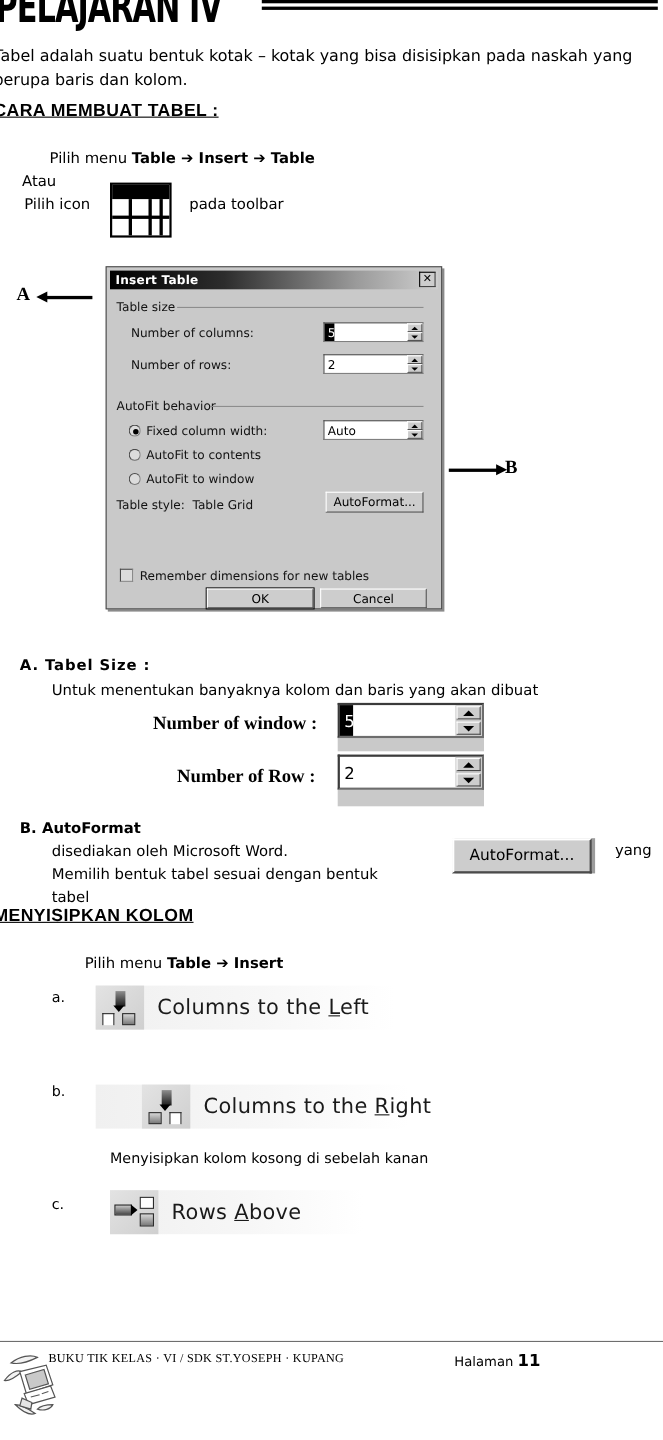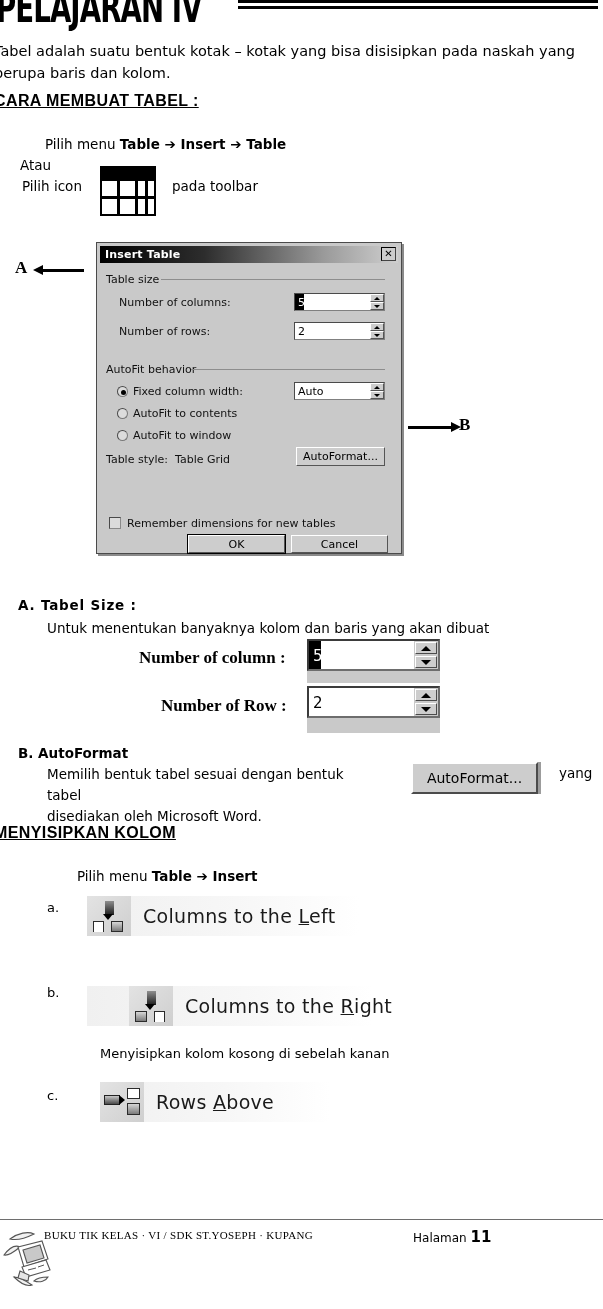--- a/index.html
+++ b/index.html
@@ -383,21 +383,21 @@
       </div>
       <div class="btn" style="left:194px; top:272px; width:97px; height:18px;">
         <span>Cancel</span>
       </div>
     </div>
   </div>
 
   <div class="sec-head" id="secA-head">A.  Tabel Size  :</div>
   <div class="sec-body" id="secA-body">Untuk menentukan banyaknya kolom dan baris yang akan dibuat</div>
 
-  <div class="big-label" id="lbl-col">Number of column :</div>
+  <div class="big-label" id="lbl-col">Number of window :</div>
   <div class="cutout" style="left:307px; top:639px; width:133px; height:44px;"></div>
   <div class="spin-big" style="left:307px; top:639px; width:133px;">
     <span class="val sel">5</span>
     <span class="val"></span>
     <span class="btns">
       <div class="up"></div>
       <div class="dn"></div>
     </span>
   </div>
 
@@ -406,22 +406,22 @@
   <div class="spin-big" style="left:307px; top:686px; width:133px;">
     <span class="val">2</span>
     <span class="btns">
       <div class="up"></div>
       <div class="dn"></div>
     </span>
   </div>
 
   <div class="sec-head" id="secB-head">B.  AutoFormat</div>
   <div class="sec-body" id="secB-body">
+    <div>disediakan oleh Microsoft Word.</div>
     <div>Memilih bentuk tabel sesuai dengan bentuk tabel</div>
-    <div>disediakan oleh Microsoft Word.</div>
   </div>
   <div class="btn-big" style="left:411px; top:762px; width:127px; height:32px;">
     <span>AutoFormat...</span>
   </div>
   <div id="secB-yang">yang</div>
 
   <div class="h-section" id="menyisipkan">MENYISIPKAN KOLOM</div>
 
   <div class="step-line" id="pilih-menu-2">
     <span>Pilih menu </span><b>Table  ➔  Insert</b>

